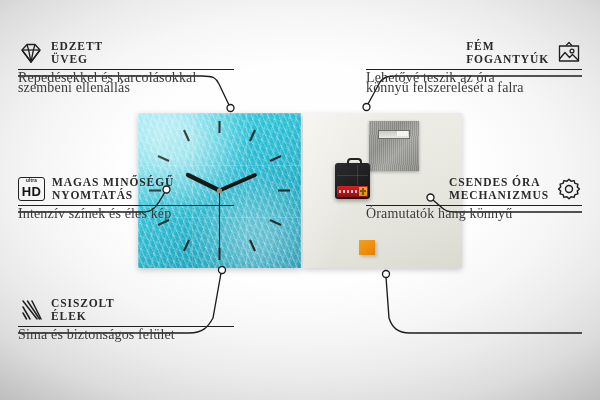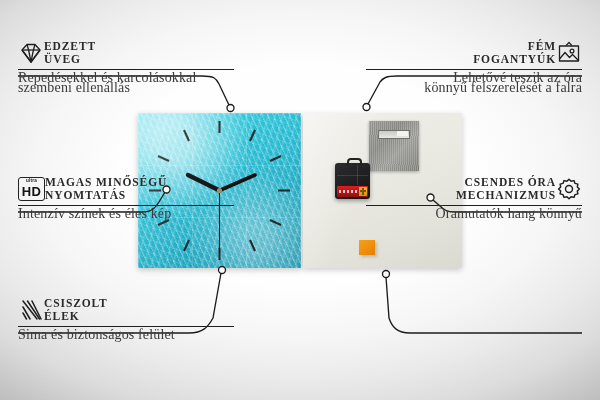--- a/index.html
+++ b/index.html
@@ -116,23 +116,23 @@
   
   #foam-pad{
     position:absolute;left:56px;top:127px;width:16px;height:15px;z-index:2;
     background:linear-gradient(140deg,#f79f1a 0%,#ef8f0c 55%,#e07f05 100%);
     box-shadow:2px 2px 3px rgba(0,0,0,.18);
   }
 
   
   .callout{position:absolute;width:216px;}
   .callout.left{text-align:left;}
-  .callout.right{text-align:right;}
-
-  .head{display:flex;align-items:center;}
+  .callout.right{text-align:left;}
+
+  .head{display:flex;align-items:center;gap:7px;}
   .callout.right .head{flex-direction:row-reverse;}
 
   .ttl{
     font-family:"Liberation Serif", serif;
     font-size:11.5px;font-weight:700;color:#2a2a2a;
     letter-spacing:.9px;line-height:12.5px;text-transform:uppercase;
     white-space:pre-line;
   }
   .rule{height:1px;background:#1f1f1f;margin:4px 0 3px 0;}
   .sub{

